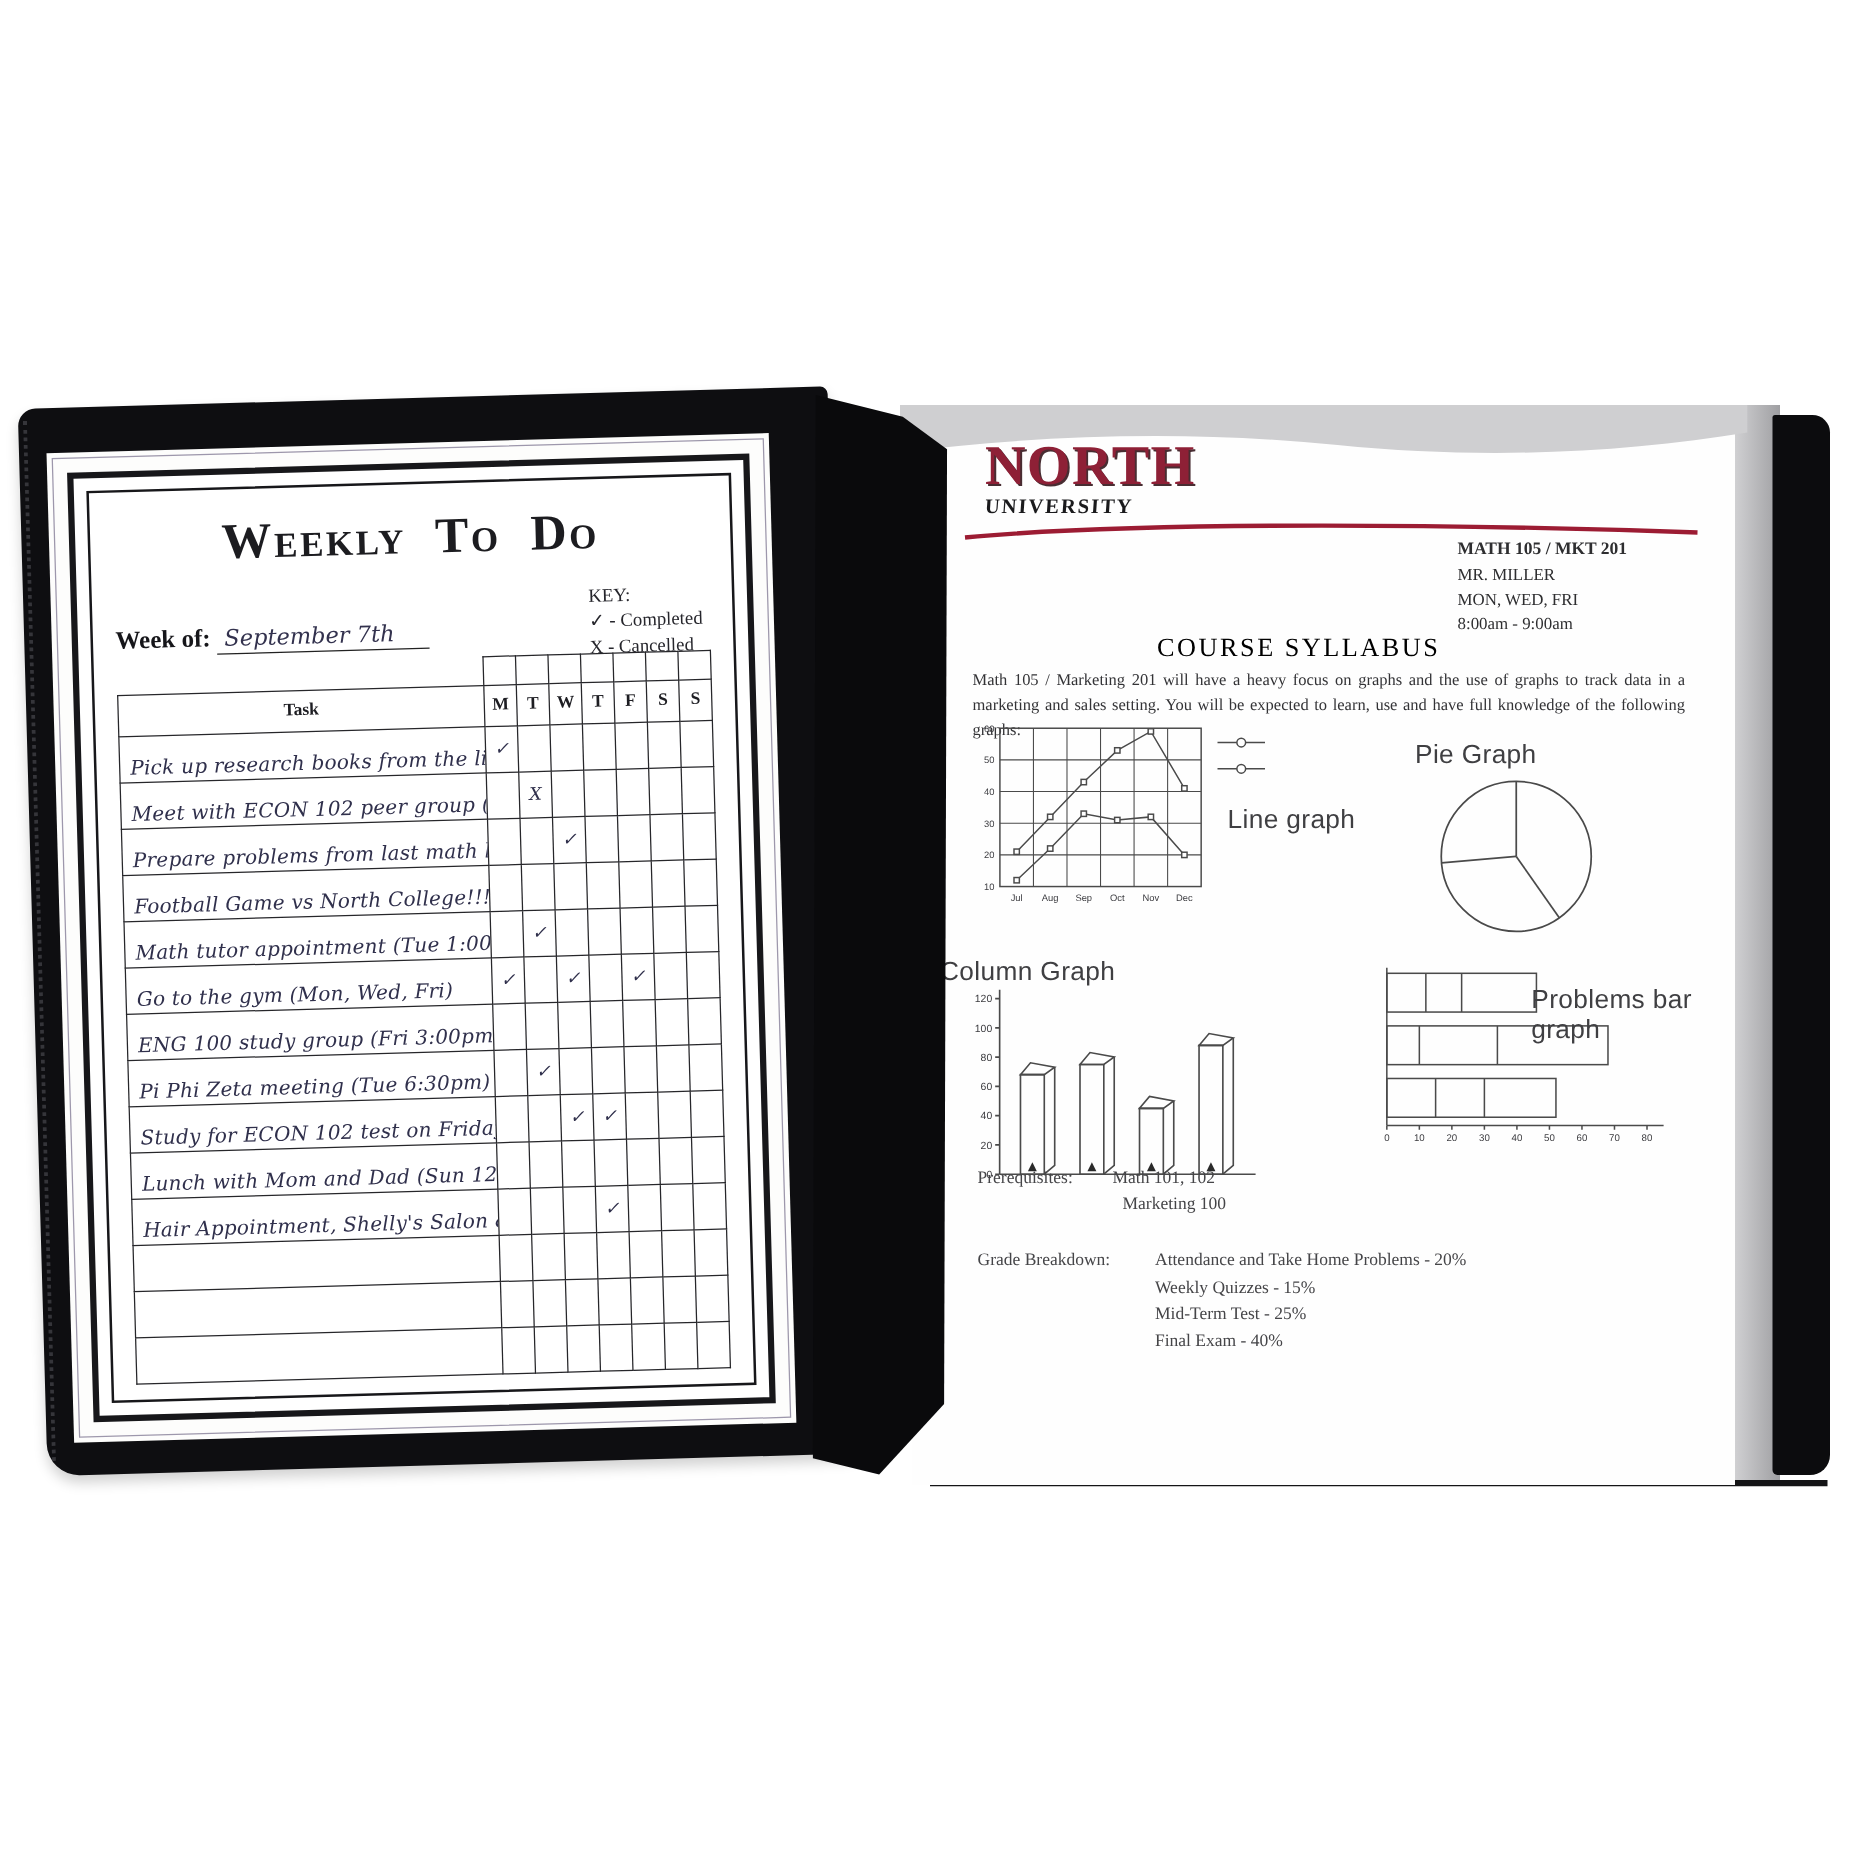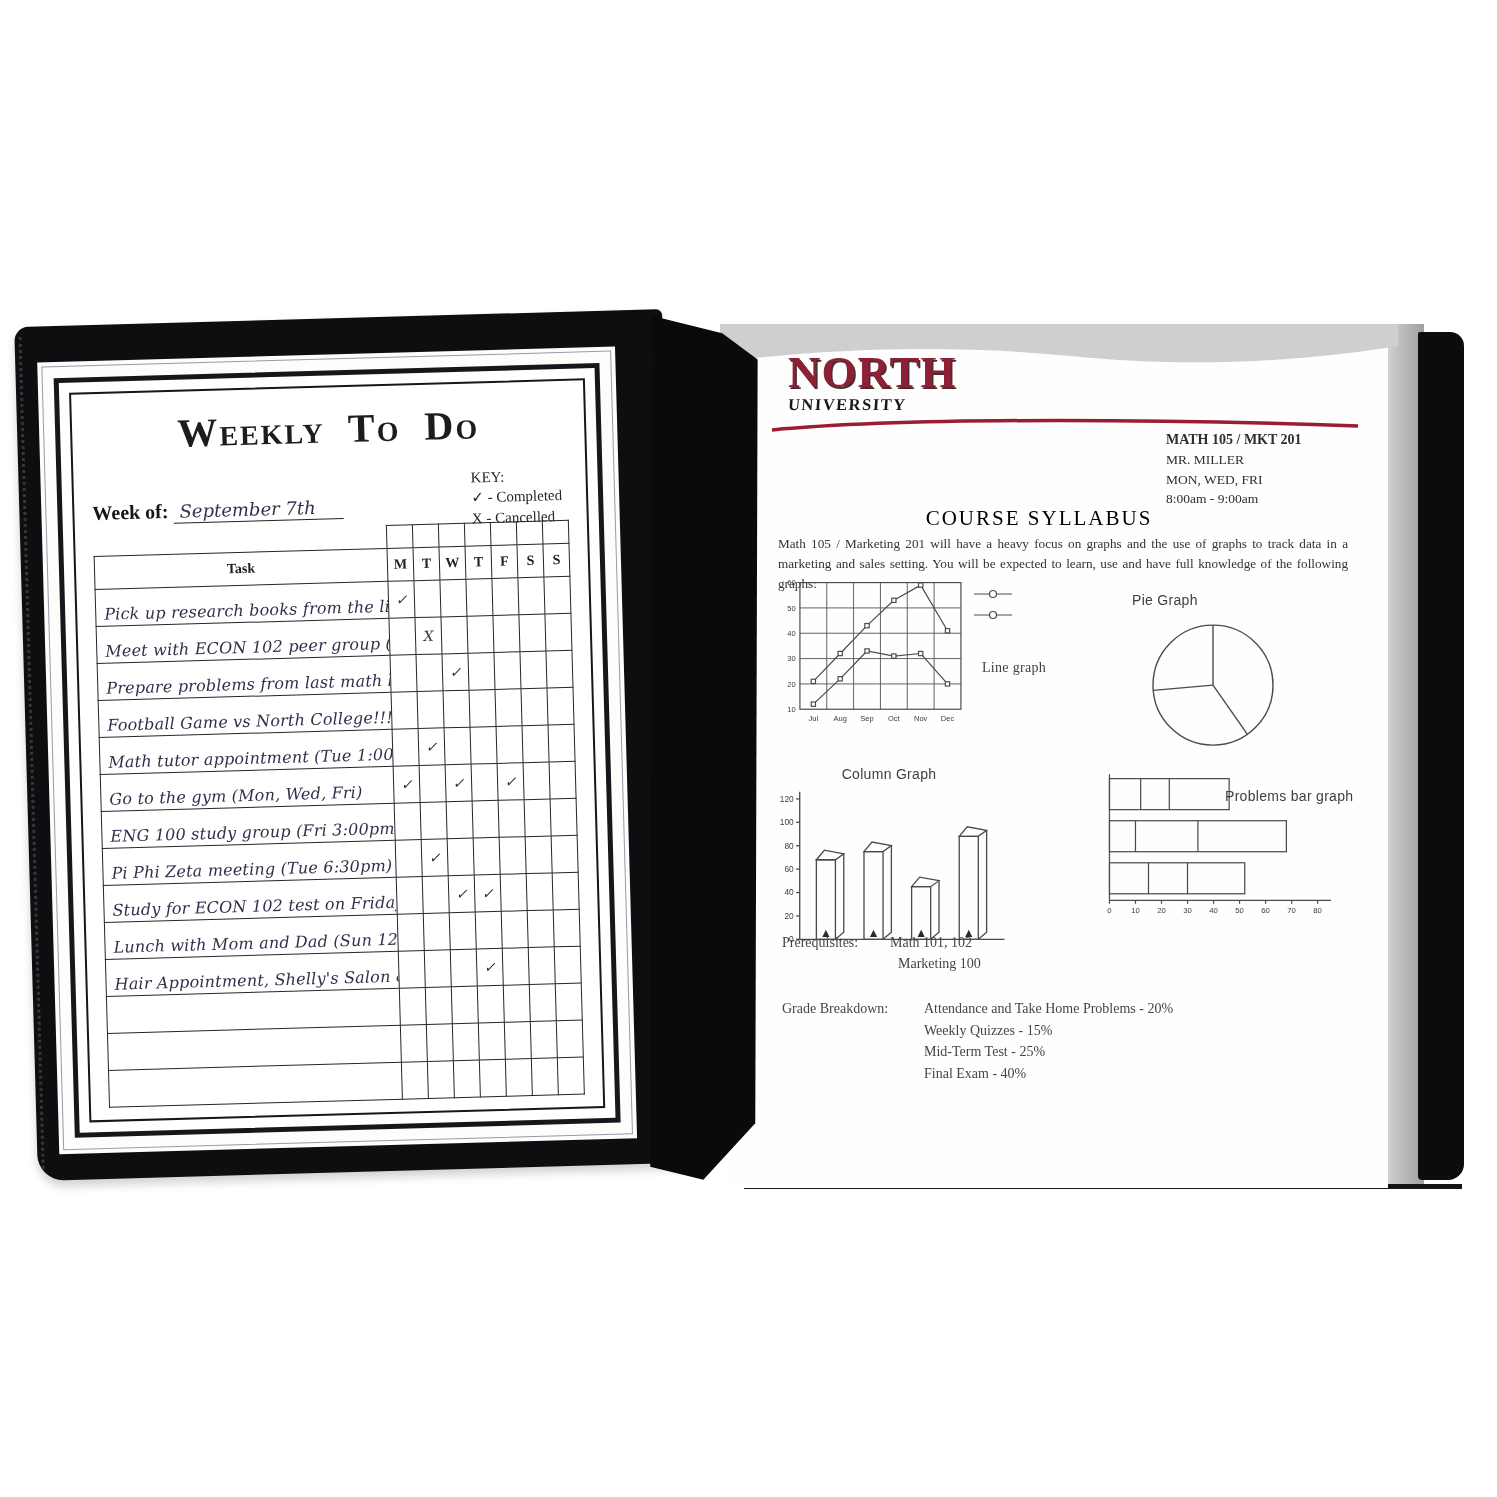--- a/index.html
+++ b/index.html
@@ -51,29 +51,29 @@
     text-shadow:1.5px 1.5px 0 rgba(40,8,14,.85);}
   .logo-univ{font-size:16.5px;font-weight:bold;color:#1a1a1c;letter-spacing:1.5px;
     margin-top:2px;transform:skewX(-4deg);}
   .swoosh{position:absolute;left:40px;top:84px;}
   .course-info{position:absolute;left:436px;top:100px;font-size:13.5px;line-height:1.45;color:#2e2e30;}
   .course-info .ci0{font-weight:bold;font-size:14px;}
   .syllabus-title{position:absolute;left:0;right:40px;top:176px;text-align:center;
     font-size:21px;letter-spacing:2px;color:#000000;}
   .intro{position:absolute;left:48px;right:40px;top:204px;font-size:13.2px;line-height:1.5;
     color:#333336;text-align:justify;}
-  .graph-caption{font-family:"Liberation Sans",sans-serif;color:#3f3f42;font-size:14px;
+  .graph-caption{font-family:"Liberation Sans",sans-serif;color:#3f3f42;font-size:21px;
     letter-spacing:.3px;}
   .line-chart{position:absolute;left:44px;top:244px;}
   .line-legend{position:absolute;left:240px;top:258px;}
   .line-legend svg{display:block;margin-bottom:9px;}
-  .line-label{position:absolute;left:252px;top:330px;font-family:Liberation Serif, serif;}
+  .line-label{position:absolute;left:252px;top:314px;}
   .pie-label{position:absolute;left:402px;top:262px;}
   .pie-chart{position:absolute;left:408px;top:278px;}
-  .col-label{position:absolute;left:34px;top:436px;width:250px;text-align:center;}
+  .col-label{position:absolute;left:22px;top:436px;width:250px;}
   .col-chart{position:absolute;left:34px;top:452px;}
   .stack-chart{position:absolute;left:366px;top:442px;}
   .stack-label{position:absolute;left:495px;top:458px;}
   .prereq{position:absolute;left:52px;top:602px;font-size:14px;color:#454548;line-height:1.5;display:flex;}
   .prereq .lbl{width:108px;}
   .prereq .v2{padding-left:8px;}
   .grades{position:absolute;left:52px;top:668px;font-size:14px;color:#454548;line-height:1.55;display:flex;gap:29px;}
   .grades .lbl{width:113px;}
   svg text{font-family:"Liberation Sans",sans-serif;}
 </style>

